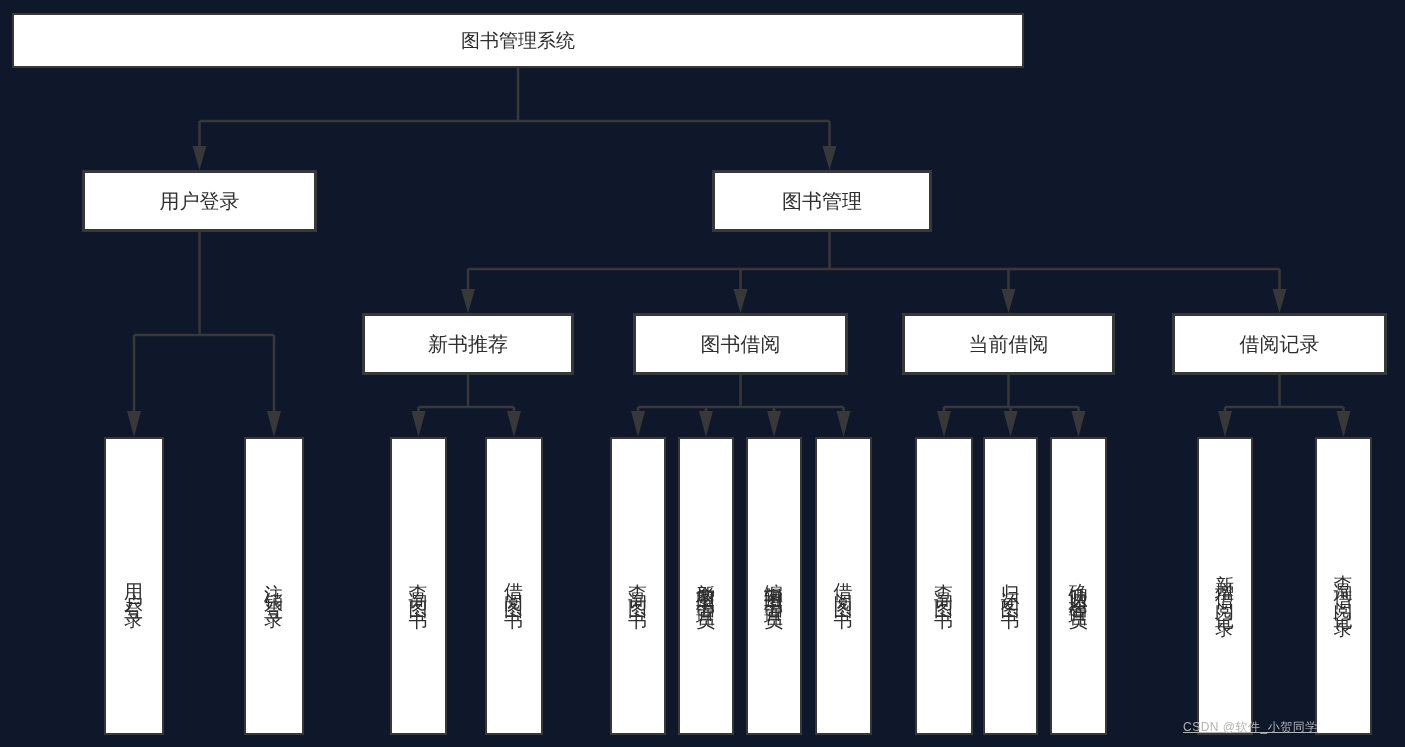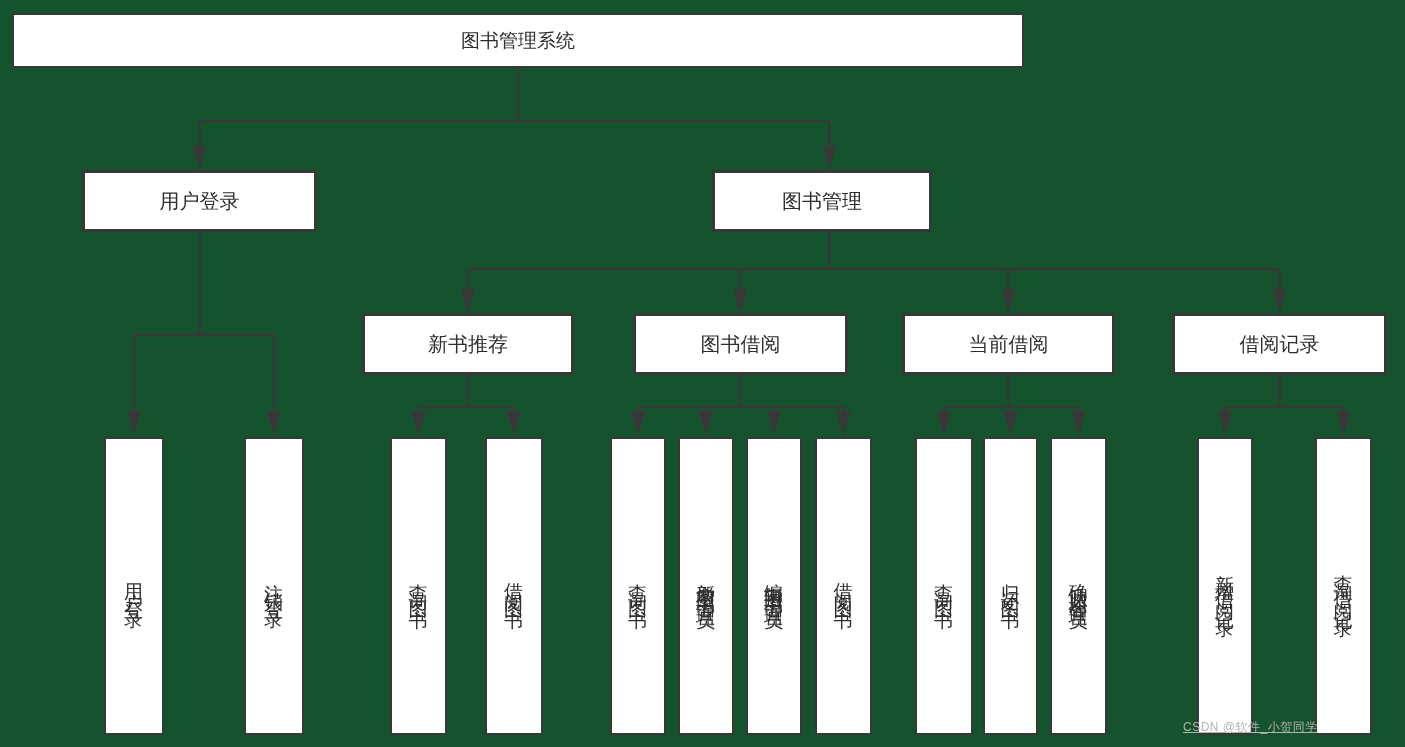--- a/index.html
+++ b/index.html
@@ -1,19 +1,19 @@
 <!DOCTYPE html>
 <html><head>
 <meta charset="utf-8">
 <style>
   html,body{margin:0;padding:0;background:#ffffff;}
   .canvas{
     position:relative;
     width:1405px;height:747px;
-    background:#14532d;
+    background:#0f172a;
     font-family:"Liberation Sans","DejaVu Sans",sans-serif;
     color:#2e2e2e;
     overflow:hidden;
   }
   .connectors{position:absolute;left:0;top:0;width:1405px;height:747px;}
   .connectors path{stroke:#383838;stroke-width:2.5;fill:none;}
   .connectors polygon{fill:#383838;stroke:none;}
   .node{
     position:absolute;
     background:#ffffff;

